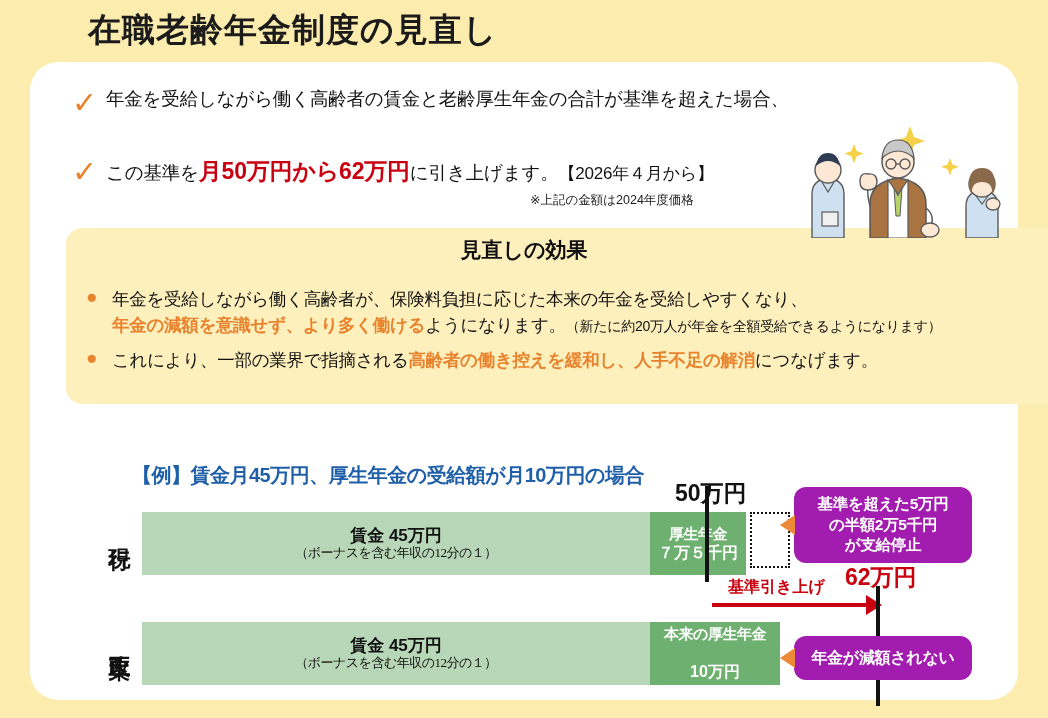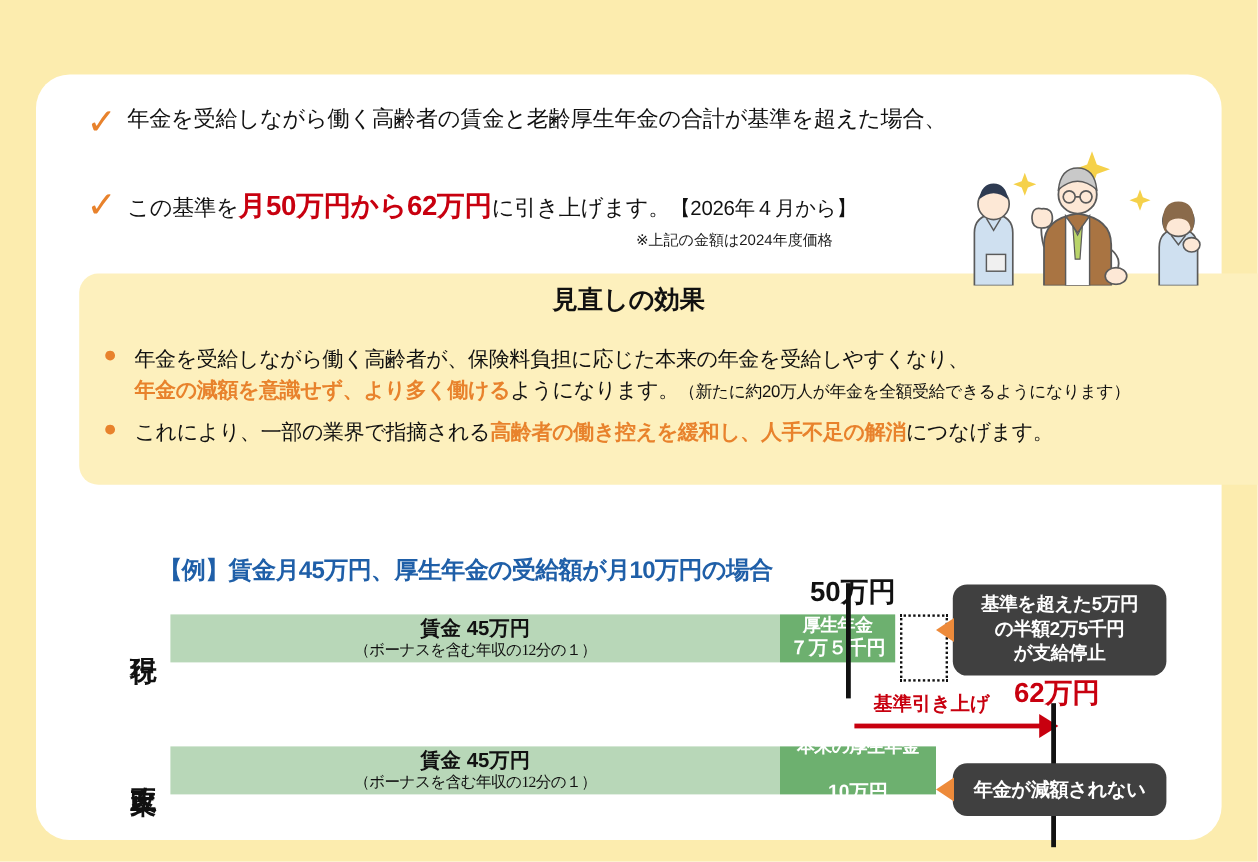--- a/index.html
+++ b/index.html
@@ -171,21 +171,21 @@
     font-size: 22px;
     font-weight: bold;
     color: #111;
     line-height: 1.08;
   }
 
   .bar {
     position: absolute;
     display: flex;
     align-items: stretch;
-    height: 40px;
+    height: 63px;
   }
   .bar-wage {
     background: #b8d7b8;
     display: flex;
     flex-direction: column;
     align-items: center;
     justify-content: center;
     color: #111;
   }
   .bar-wage-main {
@@ -262,21 +262,21 @@
     top: 577px;
     font-size: 16px;
     font-weight: bold;
     color: #c8000f;
     white-space: nowrap;
   }
 
   
   .callout {
     position: absolute;
-    background: #404040;
+    background: #a21caf;
     color: #ffffff;
     border-radius: 12px;
     font-weight: bold;
     text-align: center;
     display: flex;
     flex-direction: column;
     align-items: center;
     justify-content: center;
     letter-spacing: -0.3px;
   }
@@ -316,20 +316,23 @@
     height: 120px;
   }
 </style>
 </head>
 <body>
 
 <div id="page">
 
   <div id="white-panel"></div>
 
+  <div id="title-banner">
+    <div id="title-text">在職老齢年金制度の見直し</div>
+  </div>
 
   <div class="check-row" style="left:72px; top:86px;">
     <div class="check-mark">✓</div>
     <div class="check-body">
       <div>年金を受給しながら働く高齢者の賃金と老齢厚生年金の合計が基準を超えた場合、</div>
     </div>
   </div>
 
   <div class="check-row" style="left:72px; top:155px;">
     <div class="check-mark">✓</div>

